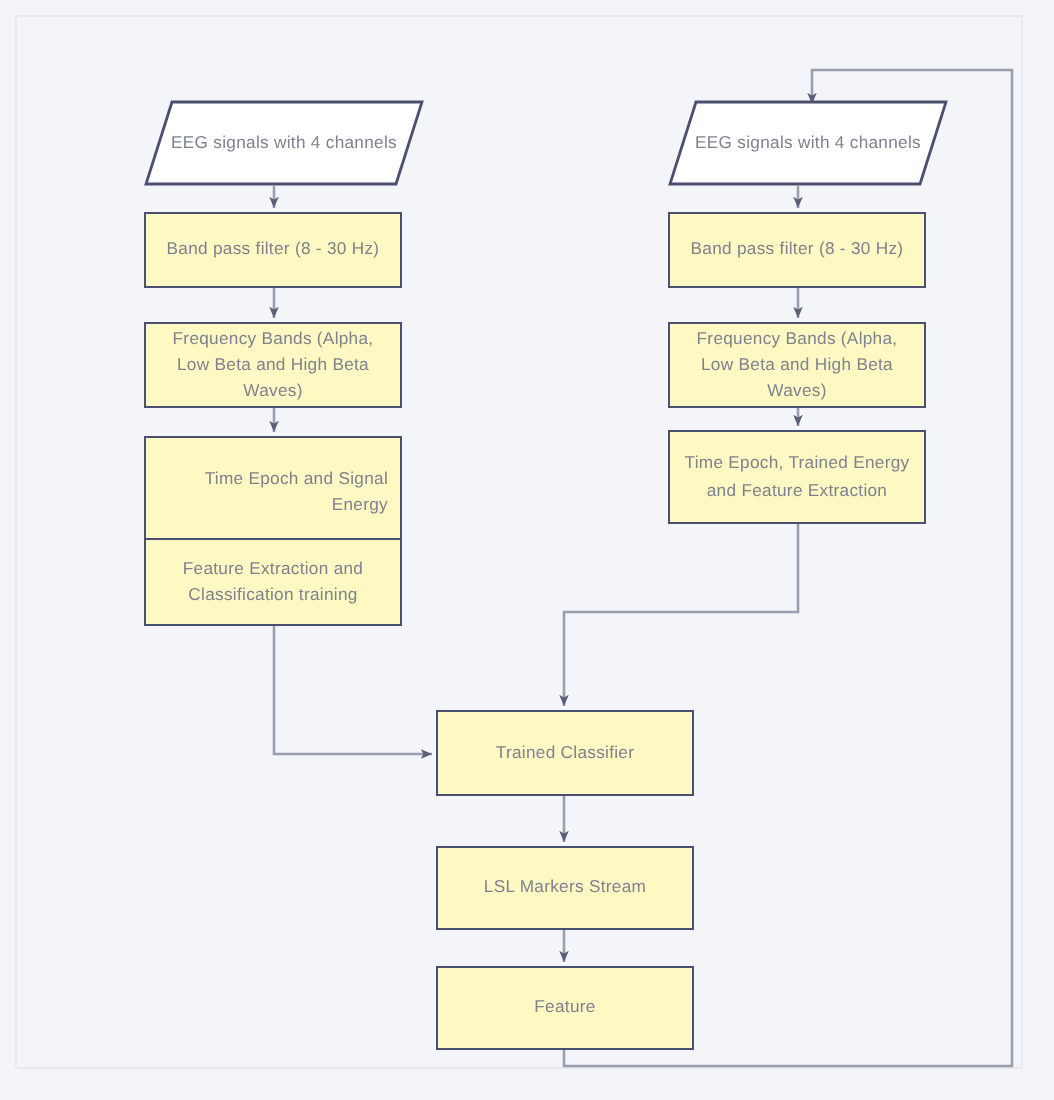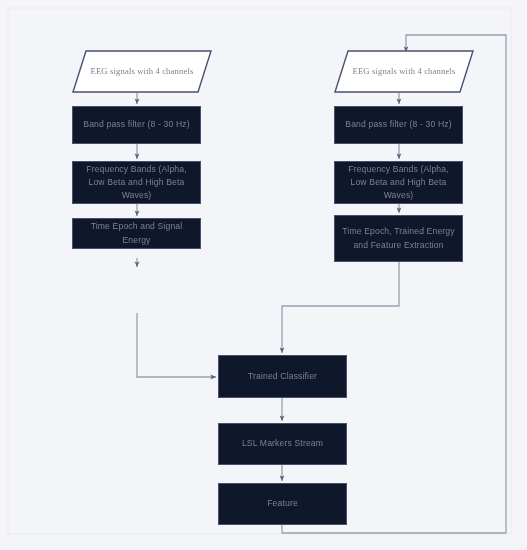--- a/index.html
+++ b/index.html
@@ -22,37 +22,36 @@
     position: absolute;
     left: 0;
     top: 0;
     width: 527px;
     height: 550px;
     pointer-events: none;
   }
   .node {
     position: absolute;
     box-sizing: border-box;
-    background: #0f172a;
+    background: #fef9c3;
     border: 1.4px solid #4b4f72;
     display: flex;
     align-items: center;
     justify-content: center;
     text-align: center;
     color: #7d8290;
     font-size: 8.6px;
     line-height: 1.55;
     letter-spacing: 0.15px;
     padding: 2px 6px;
   }
   .node.para {
     border: none;
     background: transparent;
     padding: 0;
-    font-family: Liberation Serif, serif;
   }
   .para-shape {
     position: absolute;
     left: 0;
     top: 0;
     width: 100%;
     height: 100%;
   }
   .para-label {
     position: relative;
@@ -115,24 +114,27 @@
   </div>
 
   <div class="node" style="left:72px; top:106px; width:129px; height:38px;">
     <span class="node-label">Band pass filter (8 - 30 Hz)</span>
   </div>
 
   <div class="node" style="left:72px; top:161px; width:129px; height:43px;">
     <span class="node-label">Frequency Bands (Alpha, Low Beta and High Beta Waves)</span>
   </div>
 
-  <div class="node" style="left:72px; top:218px; width:129px; height:31px;">
+  <div class="node" style="left:72px; top:218px; width:129px; height:56px;text-align:right;">
     <span class="node-label">Time Epoch and Signal Energy</span>
   </div>
 
+  <div class="node" style="left:72px; top:269px; width:129px; height:44px;">
+    <span class="node-label">Feature Extraction and Classification training</span>
+  </div>
 
   <div class="node para" style="left:334px; top:50px; width:140px; height:43px;">
     <svg class="para-shape" viewBox="0 0 140 43" preserveAspectRatio="none">
       <polygon points="14,1 139,1 126,42 1,42" fill="#ffffff" stroke="#4b4f72" stroke-width="1.4" vector-effect="non-scaling-stroke"></polygon>
     </svg>
     <span class="para-label">EEG signals with 4 channels</span>
   </div>
 
   <div class="node" style="left:334px; top:106px; width:129px; height:38px;">
     <span class="node-label">Band pass filter (8 - 30 Hz)</span>

